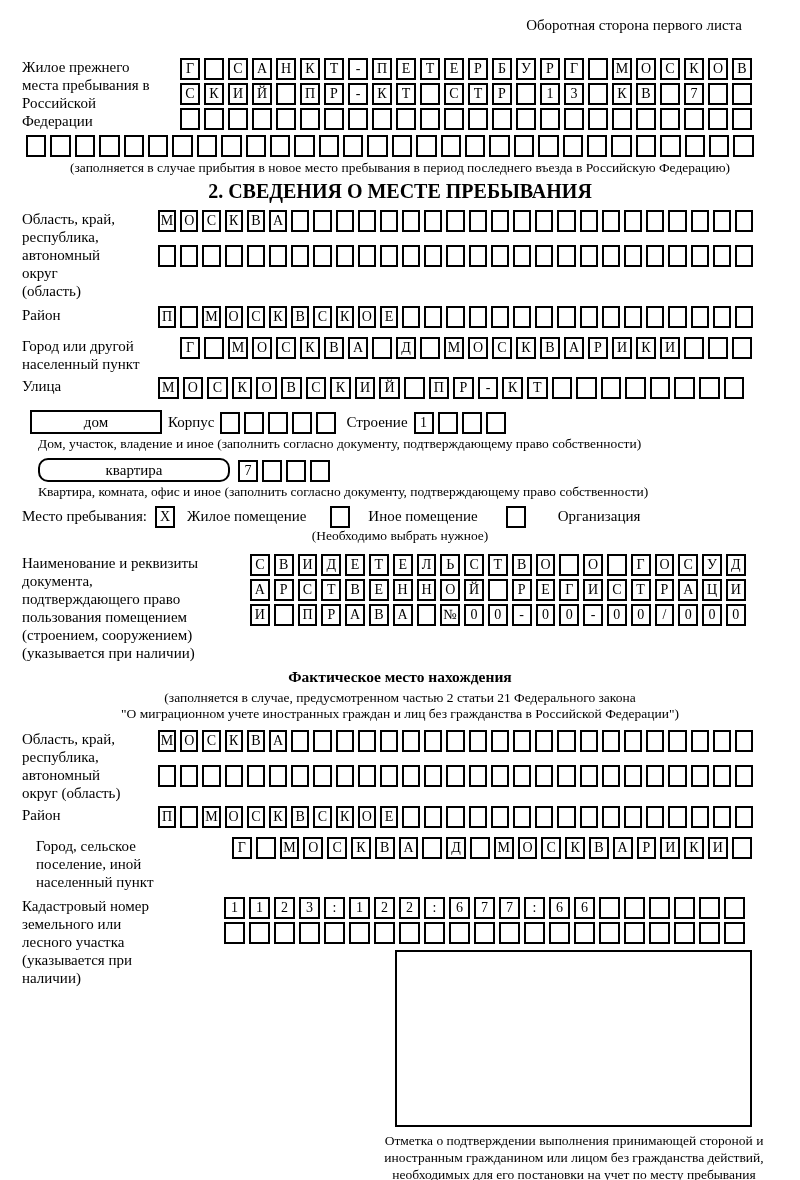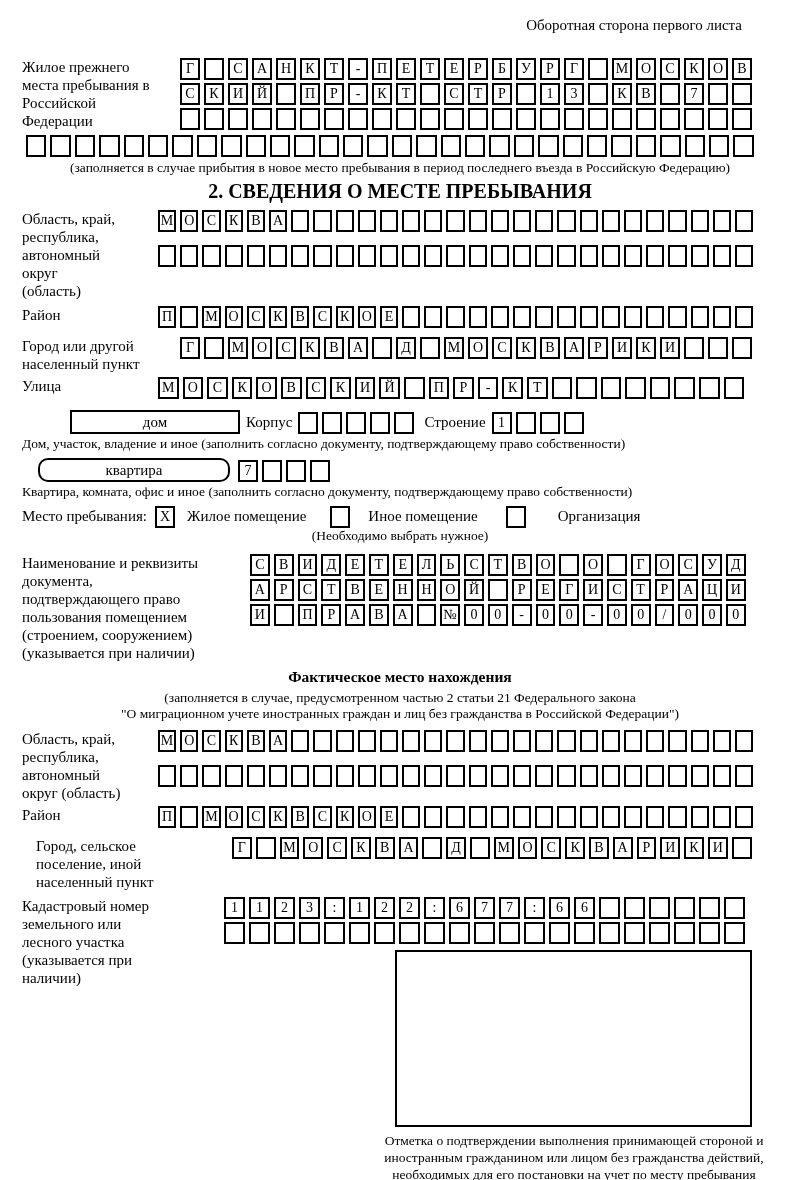--- a/index.html
+++ b/index.html
@@ -25,21 +25,21 @@
     vertical-align:top;
   }
   .p22  .cell { width:18.2px; }
   .p246 .cell { width:20.6px; }
   .p238 .cell { width:19.8px; }
   .p25  .cell { width:21px; }
   .p245 .cell { width:20.4px; }
   .note-center { text-align:center; font-size:13.5px; line-height:16px; }
   .h-sect { text-align:center; font-weight:bold; font-size:20px; margin-top:6px; }
   .h-fact { text-align:center; font-weight:bold; font-size:15.5px; }
-  .note-left { font-size:13.5px; line-height:16px; padding-left:22px; }
+  .note-left { font-size:13.5px; line-height:16px; padding-left:38px; }
   .inline-row { display:flex; align-items:center; }
   .widebox {
     border:2px solid #000; height:24px; text-align:center; line-height:20px;
   }
   .gap6 { margin-left:6px; } .gap8 { margin-left:8px; }
   .stamp-box { width:357px; height:177px; border:2px solid #000; margin-left:171px; margin-top:8px; }
   .stamp-note { width:380px; margin-left:160px; margin-top:5px; text-align:center; font-size:13.5px; line-height:17px; }
   .mt2{margin-top:2px}.mt4{margin-top:4px}.mt6{margin-top:6px}.mt8{margin-top:8px}.mt10{margin-top:10px}
   .row2gap { margin-top:15px; }
 </style>
@@ -78,21 +78,21 @@
   <div class="label lc180" style="padding-right:36px;">Город или другой населенный пункт</div>
   <div class="cells"><span class="cell">Г</span><span class="cell"></span><span class="cell">М</span><span class="cell">О</span><span class="cell">С</span><span class="cell">К</span><span class="cell">В</span><span class="cell">А</span><span class="cell"></span><span class="cell">Д</span><span class="cell"></span><span class="cell">М</span><span class="cell">О</span><span class="cell">С</span><span class="cell">К</span><span class="cell">В</span><span class="cell">А</span><span class="cell">Р</span><span class="cell">И</span><span class="cell">К</span><span class="cell">И</span><span class="cell"></span><span class="cell"></span><span class="cell"></span></div>
 </div>
 
 <div class="field mt4">
   <div class="label lc158">Улица</div>
   <div class="cells p246"><span class="cell">М</span><span class="cell">О</span><span class="cell">С</span><span class="cell">К</span><span class="cell">О</span><span class="cell">В</span><span class="cell">С</span><span class="cell">К</span><span class="cell">И</span><span class="cell">Й</span><span class="cell"></span><span class="cell">П</span><span class="cell">Р</span><span class="cell">-</span><span class="cell">К</span><span class="cell">Т</span><span class="cell"></span><span class="cell"></span><span class="cell"></span><span class="cell"></span><span class="cell"></span><span class="cell"></span><span class="cell"></span><span class="cell"></span></div>
 </div>
 
 <div class="inline-row mt8" style="margin-left:30px;">
-  <div class="widebox" style="width:170px;margin-left:40px;">дом</div>
+  <div class="widebox" style="width:132px;">дом</div>
   <span class="gap6" style="margin-right:6px;">Корпус</span>
   <div class="cells" style="margin-bottom:0;"><span class="cell"></span><span class="cell"></span><span class="cell"></span><span class="cell"></span><span class="cell"></span></div>
   <span class="gap6" style="margin-right:6px;">Строение</span>
   <div class="cells" style="margin-bottom:0;"><span class="cell">1</span><span class="cell"></span><span class="cell"></span><span class="cell"></span></div>
 </div>
 <div class="note-left mt2">Дом, участок, владение и иное (заполнить согласно документу, подтверждающему право собственности)</div>
 
 <div class="inline-row mt6" style="margin-left:38px;">
   <div class="widebox" style="width:192px;border-radius:10px;">квартира</div>
   <div class="cells gap8" style="margin-bottom:0;"><span class="cell">7</span><span class="cell"></span><span class="cell"></span><span class="cell"></span></div>

